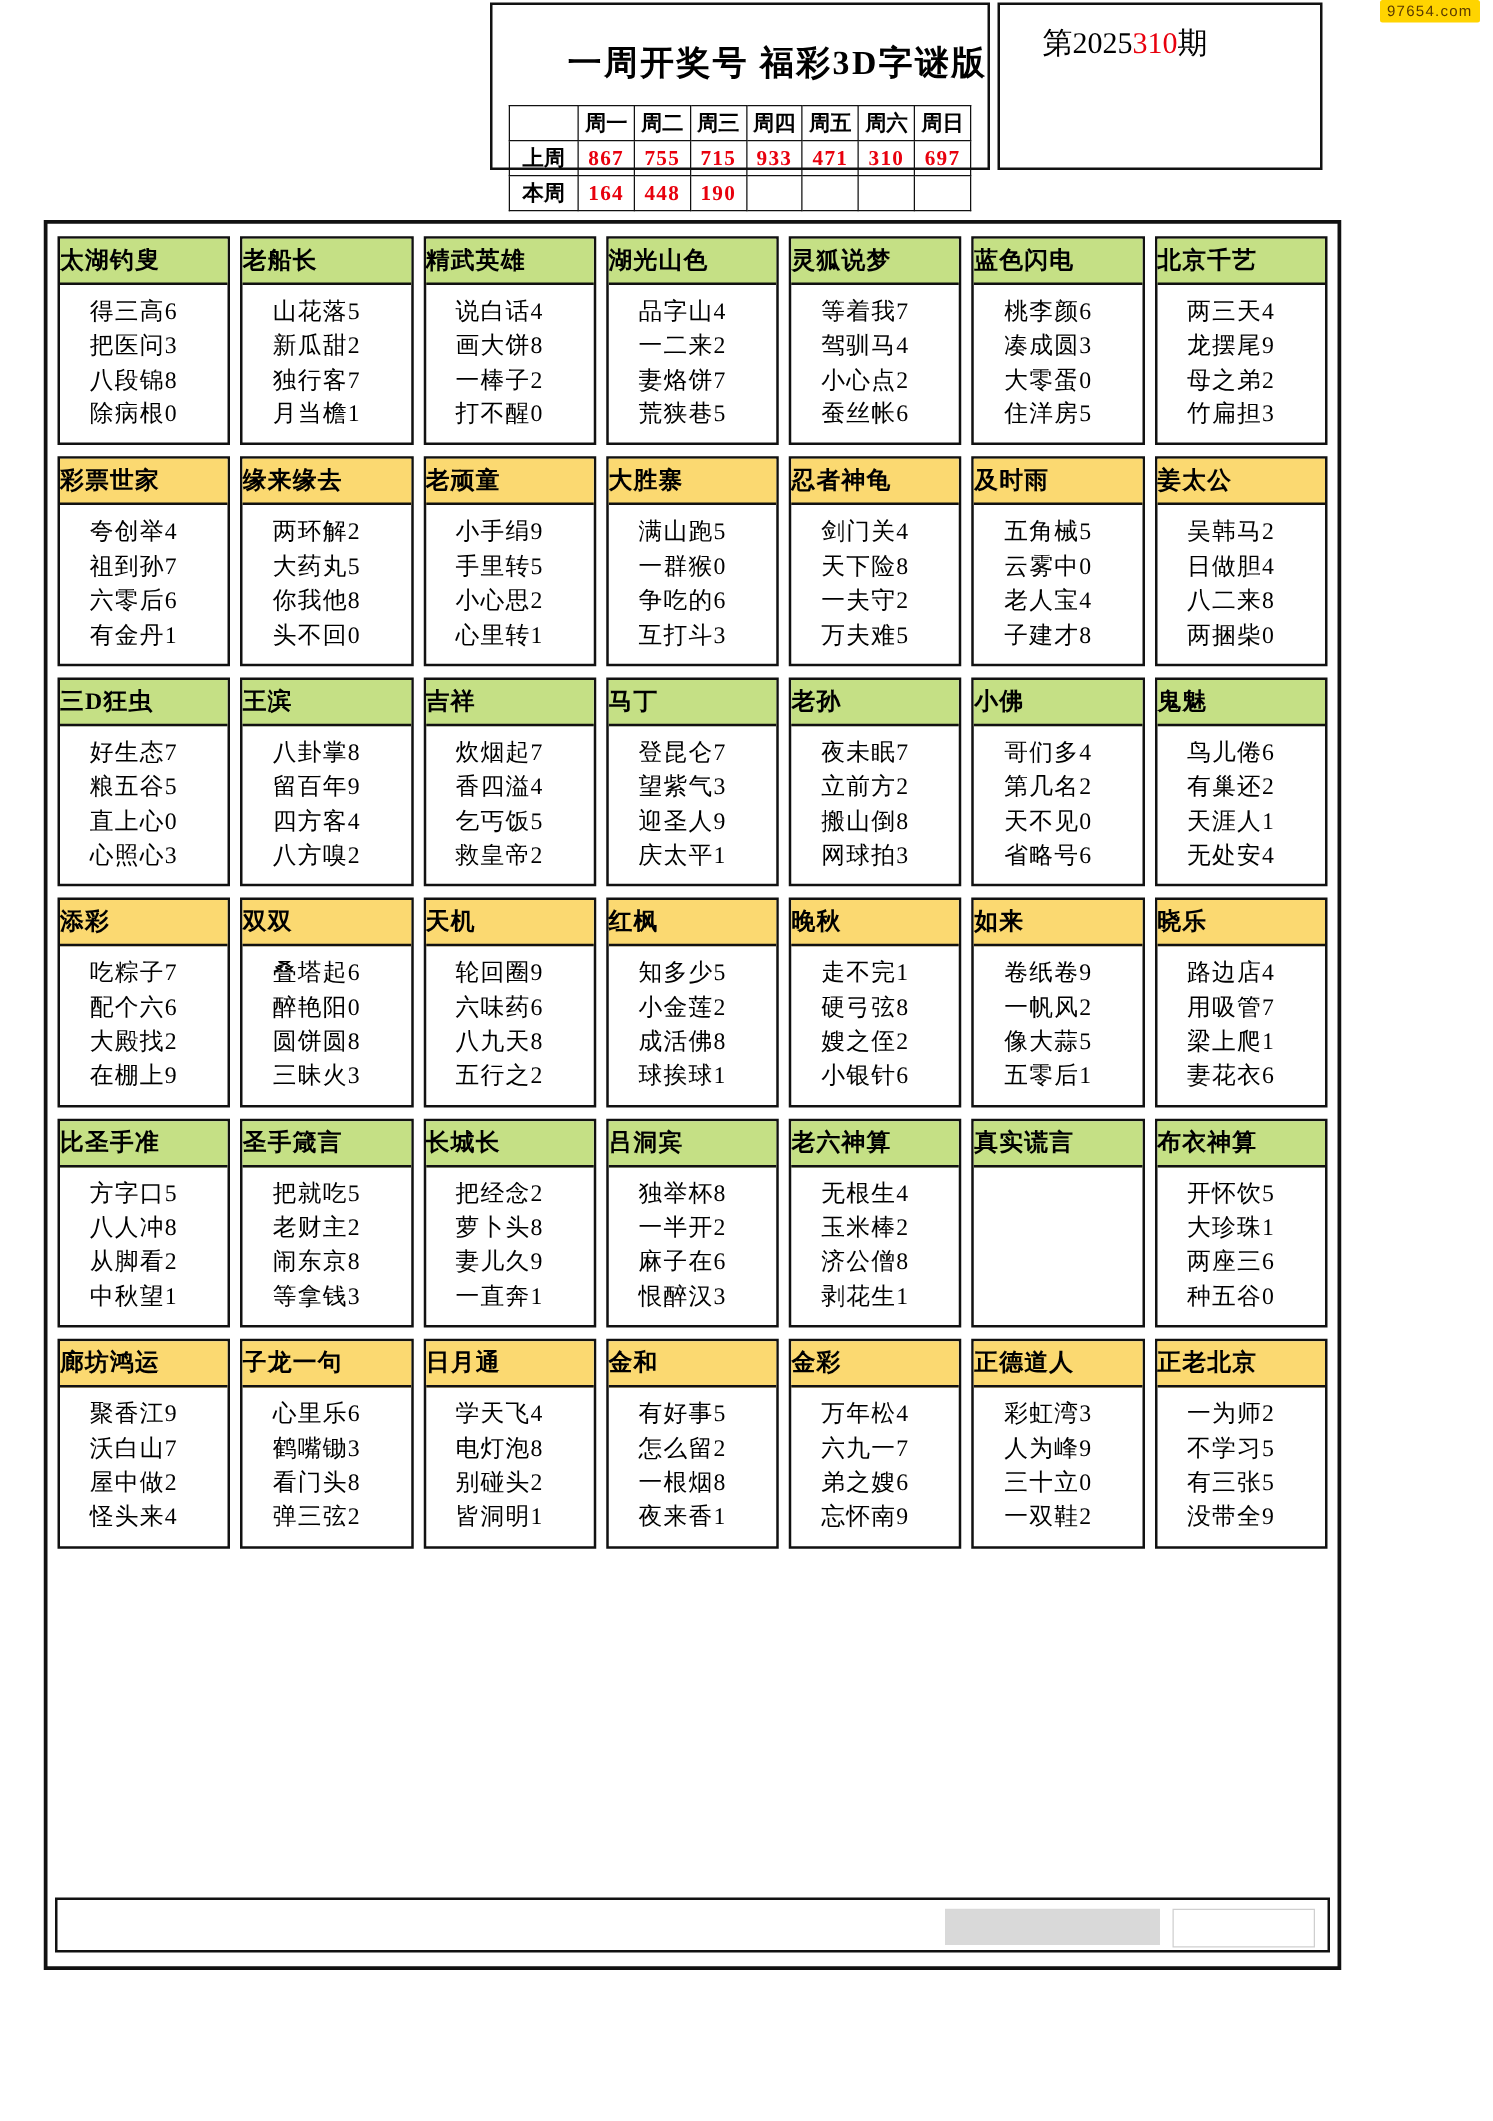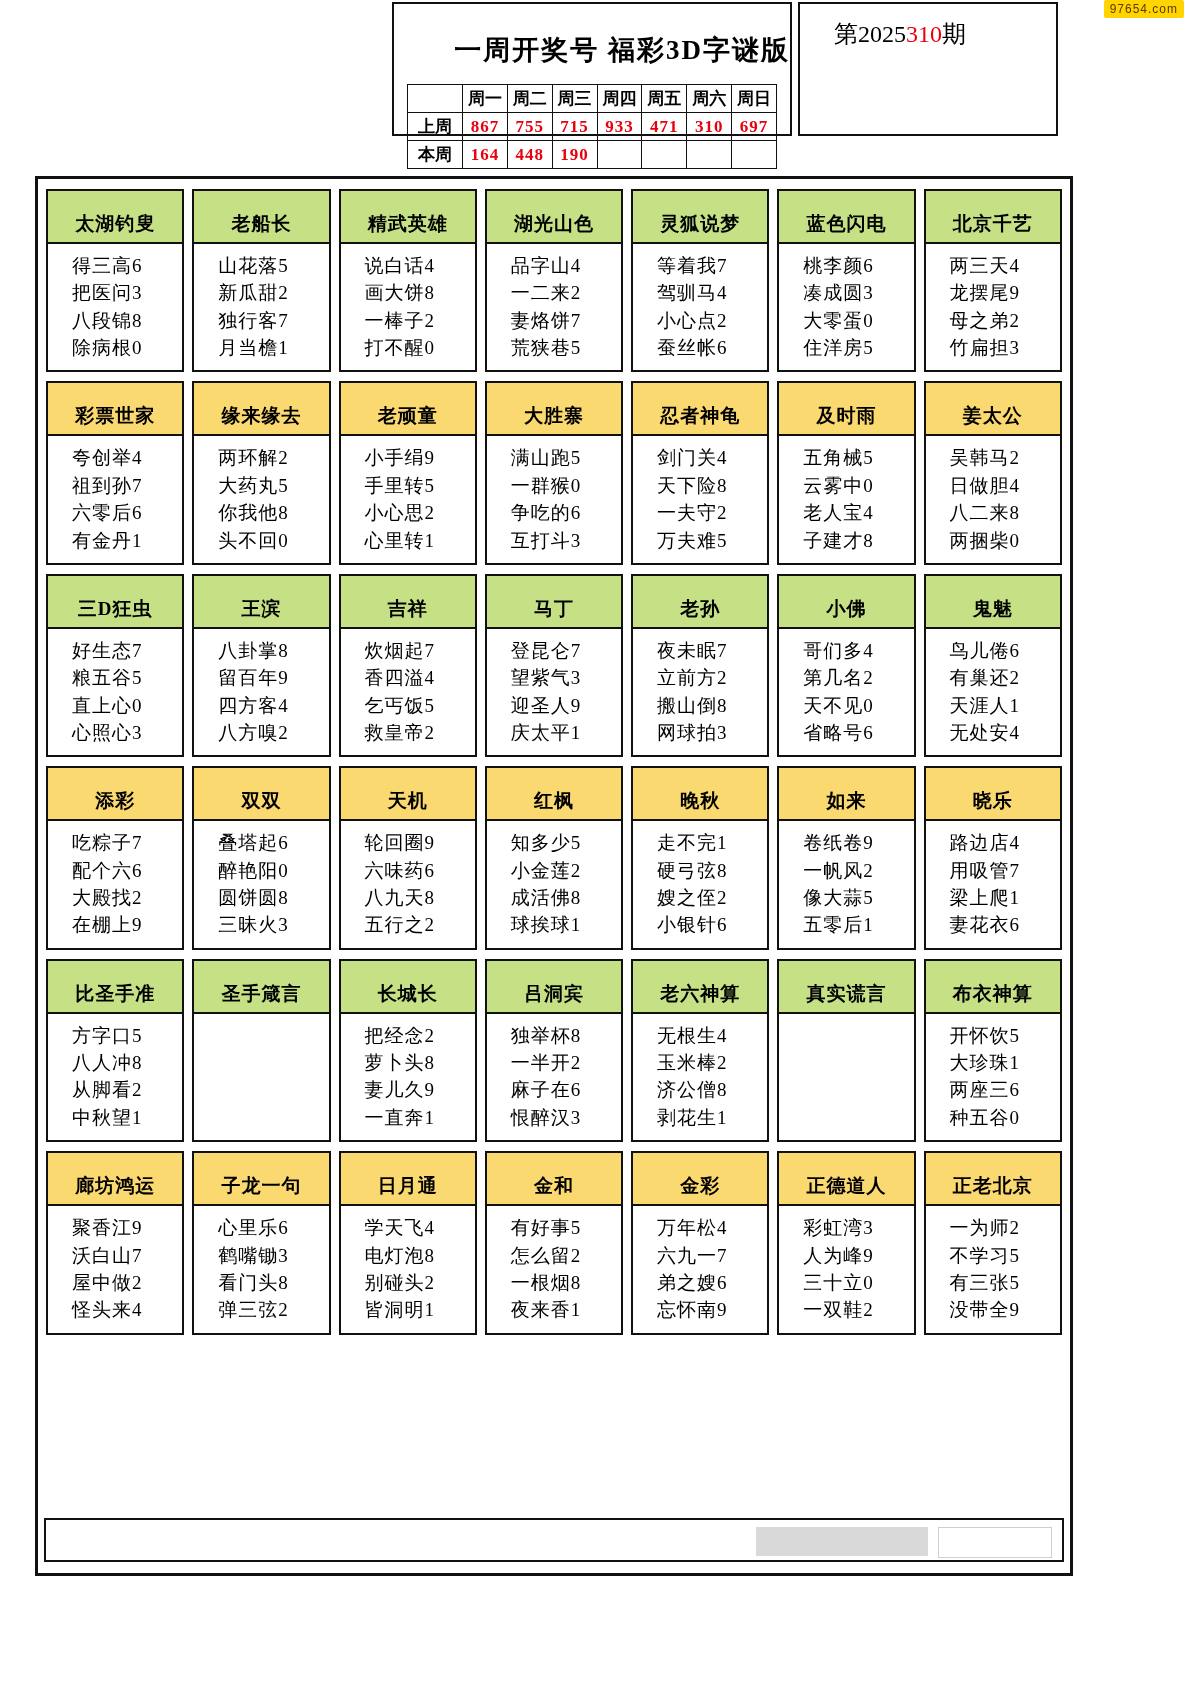--- a/index.html
+++ b/index.html
@@ -118,24 +118,23 @@
     gap: 9px 8px;
   }
   .cell {
     border: 2px solid #111;
     box-sizing: border-box;
     background: #fff;
     display: flex;
     flex-direction: column;
   }
   .cell-head {
-    text-align: center;
     font-size: 19px;
     font-weight: bold;
-    padding: 20px 0 5px 0;
+    padding: 4px 0 5px 0;
     border-bottom: 2px solid #111;
     letter-spacing: 1px;
     font-family: "Liberation Serif", serif;
     white-space: nowrap;
   }
   .cell-head.green { background: #c5e085; }
   .cell-head.yellow { background: #fbd971; }
   .cell-body {
     padding: 8px 16px 9px 0;
     text-align: center;
@@ -487,20 +486,26 @@
         <div class="cell-head green">比圣手准</div>
         <div class="cell-body">
           <div>方字口5</div>
           <div>八人冲8</div>
           <div>从脚看2</div>
           <div>中秋望1</div>
         </div>
       </div>
       <div class="cell">
         <div class="cell-head green">圣手箴言</div>
+        <div class="cell-body">
+          <div>把就吃5</div>
+          <div>老财主2</div>
+          <div>闹东京8</div>
+          <div>等拿钱3</div>
+        </div>
       </div>
       <div class="cell">
         <div class="cell-head green">长城长</div>
         <div class="cell-body">
           <div>把经念2</div>
           <div>萝卜头8</div>
           <div>妻儿久9</div>
           <div>一直奔1</div>
         </div>
       </div>

